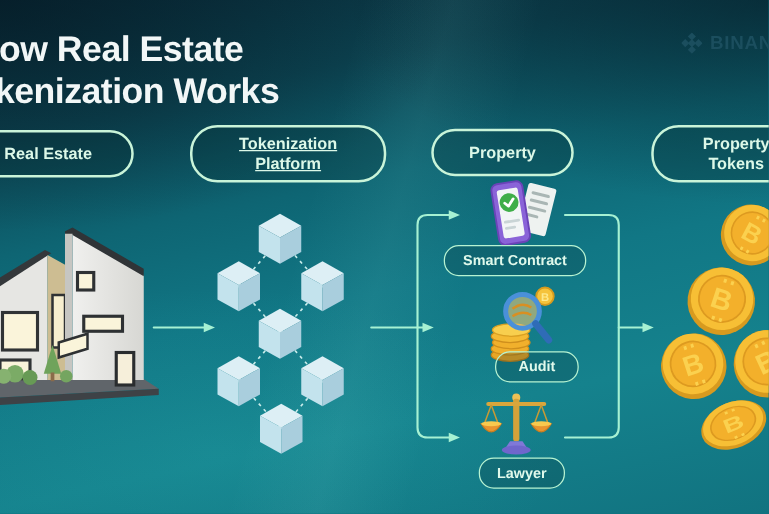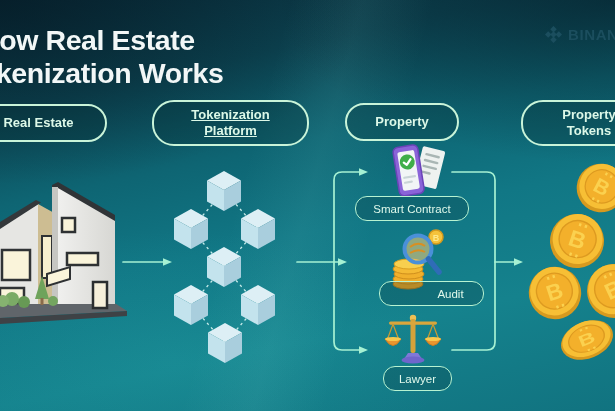--- a/index.html
+++ b/index.html
@@ -28,21 +28,21 @@
     color:#1b4e5e;font-weight:bold;font-size:15px;letter-spacing:0.6px;white-space:nowrap;
   }
   .pill{
     position:absolute;display:flex;align-items:center;justify-content:center;text-align:center;
     border:2px solid #c9f4d9;border-radius:22px;background:rgba(7,45,52,0.28);
     color:#dcf8e8;font-weight:bold;font-size:13px;line-height:1.25;
   }
   .label-pill{
     position:absolute;display:flex;align-items:center;justify-content:center;text-align:center;
     border:1.5px solid #b7f3d2;border-radius:12px;background:rgba(7,45,52,0.22);
-    color:#e0f9eb;font-weight:normal;font-size:11.5px;white-space:nowrap;
+    color:#e0f9eb;font-weight:bold;font-size:11.5px;white-space:nowrap;
   }
   .abs{position:absolute;}
   svg{display:block;}
 </style>
 </head>
 <body>
 
 <div class="bg"></div>
 
 <div class="title">
@@ -209,21 +209,21 @@
   <path d="M41,28 Q49,41 57,28 Z" fill="#e8952f" stroke="#c97d20" stroke-width="1"></path>
   <ellipse cx="49" cy="28" rx="8" ry="2" fill="#f8c94e"></ellipse>
 
   <polygon points="24,42 34,42 38,48 20,48" fill="#8078d8"></polygon>
   <ellipse cx="29" cy="49" rx="11.5" ry="3.6" fill="#6f66cc"></ellipse>
 </svg>
 
 <div class="label-pill" style="left:355px;top:196px;width:112px;height:23px;">
   <span>Smart Contract</span>
 </div>
-<div class="label-pill" style="left:379px;top:281px;width:65px;height:23px;padding-left:38px;">
+<div class="label-pill" style="left:396px;top:281px;width:65px;height:23px;">
   <span>Audit</span>
 </div>
 <div class="label-pill" style="left:383px;top:366px;width:67px;height:23px;">
   <span>Lawyer</span>
 </div>
 
 <svg class="abs" style="left:528px;top:150px;" width="87" height="261" viewBox="0 0 87 261">
   <defs>
     <g id="coin">
       <circle r="27" fill="#d79a1f"></circle>

